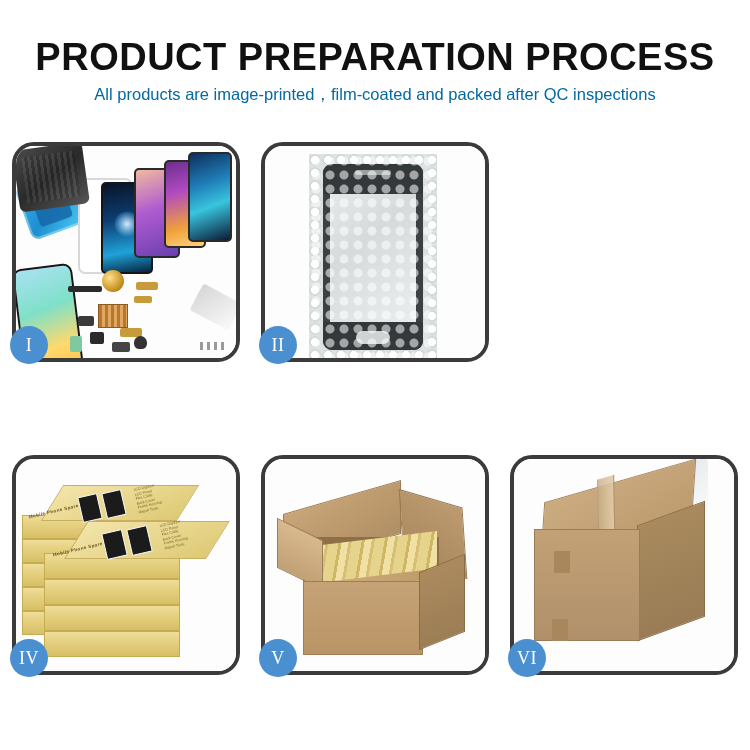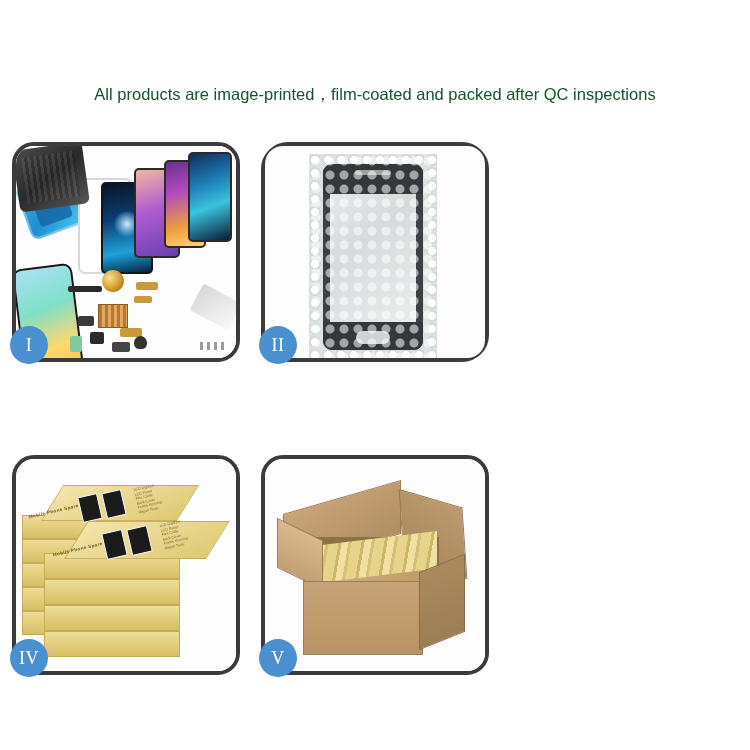--- a/index.html
+++ b/index.html
@@ -19,21 +19,21 @@
     font-weight:700;
     letter-spacing:0.5px;
     color:#111111;
     white-space:nowrap;
   }
   .subtitle{
     position:absolute;left:0;top:84px;width:750px;
     text-align:center;
     font-size:16.5px;
     font-weight:400;
-    color:#14532d;
+    color:#0369a1;
     white-space:nowrap;
   }
 
   
   .grid{
     position:absolute;left:12px;top:142px;
     width:726px;height:534px;
   }
   .panel{
     position:absolute;
@@ -44,21 +44,21 @@
     box-sizing:border-box;
     overflow:visible;
   }
   .panel .clip{
     position:absolute;inset:0;
     border-radius:18px;
     overflow:hidden;
     background:#fdfdfd;
   }
   .p1{left:0;   top:0;}
-  .p2{left:249px;top:0;border-radius:27px;}
+  .p2{left:249px;top:0;}
   .p3{left:498px;top:0;}
   .p4{left:0;   top:313px;}
   .p5{left:249px;top:313px;}
   .p6{left:498px;top:313px;}
 
   .badge{
     position:absolute;
     left:-6px;bottom:-6px;
     width:38px;height:38px;
     border-radius:50%;
@@ -344,20 +344,21 @@
     position:absolute;left:96px;top:12px;width:98px;height:56px;
     background:linear-gradient(160deg,rgba(220,225,228,.9),rgba(240,243,245,.3));
     transform:skewY(-16deg);border-radius:6px;
   }
 </style>
 </head>
 <body>
 
 <div id="page">
 
+  <div class="title">PRODUCT PREPARATION PROCESS</div>
   <div class="subtitle">All products are image-printed，film-coated and packed after QC inspections</div>
 
   <div class="grid">
 
     <div class="panel p1">
       <div class="clip">
         <div class="scene">
           <div class="ph ph-film"></div>
           <div class="ph ph-glass"></div>
           <div class="ph ph-a"></div>
@@ -436,15 +437,27 @@
         <div class="c5-cavity"></div>
         <div class="c5-fill"></div>
         <div class="c5-innerL"></div>
         <div class="c5-lip"></div>
         <div class="c5-body"></div>
         <div class="c5-side"></div>
       </div>
       <div class="badge">V</div>
     </div>
 
+    <div class="panel p6">
+      <div class="clip">
+        <div class="c6-shadow"></div>
+        <div class="c6-top"></div>
+        <div class="c6-tape"></div>
+        <div class="c6-right"></div>
+        <div class="c6-front"></div>
+        <div class="c6-tab1"></div>
+        <div class="c6-tab2"></div>
+      </div>
+      <div class="badge">VI</div>
+    </div>
 
   </div>
 </div>
 
 </body></html>

